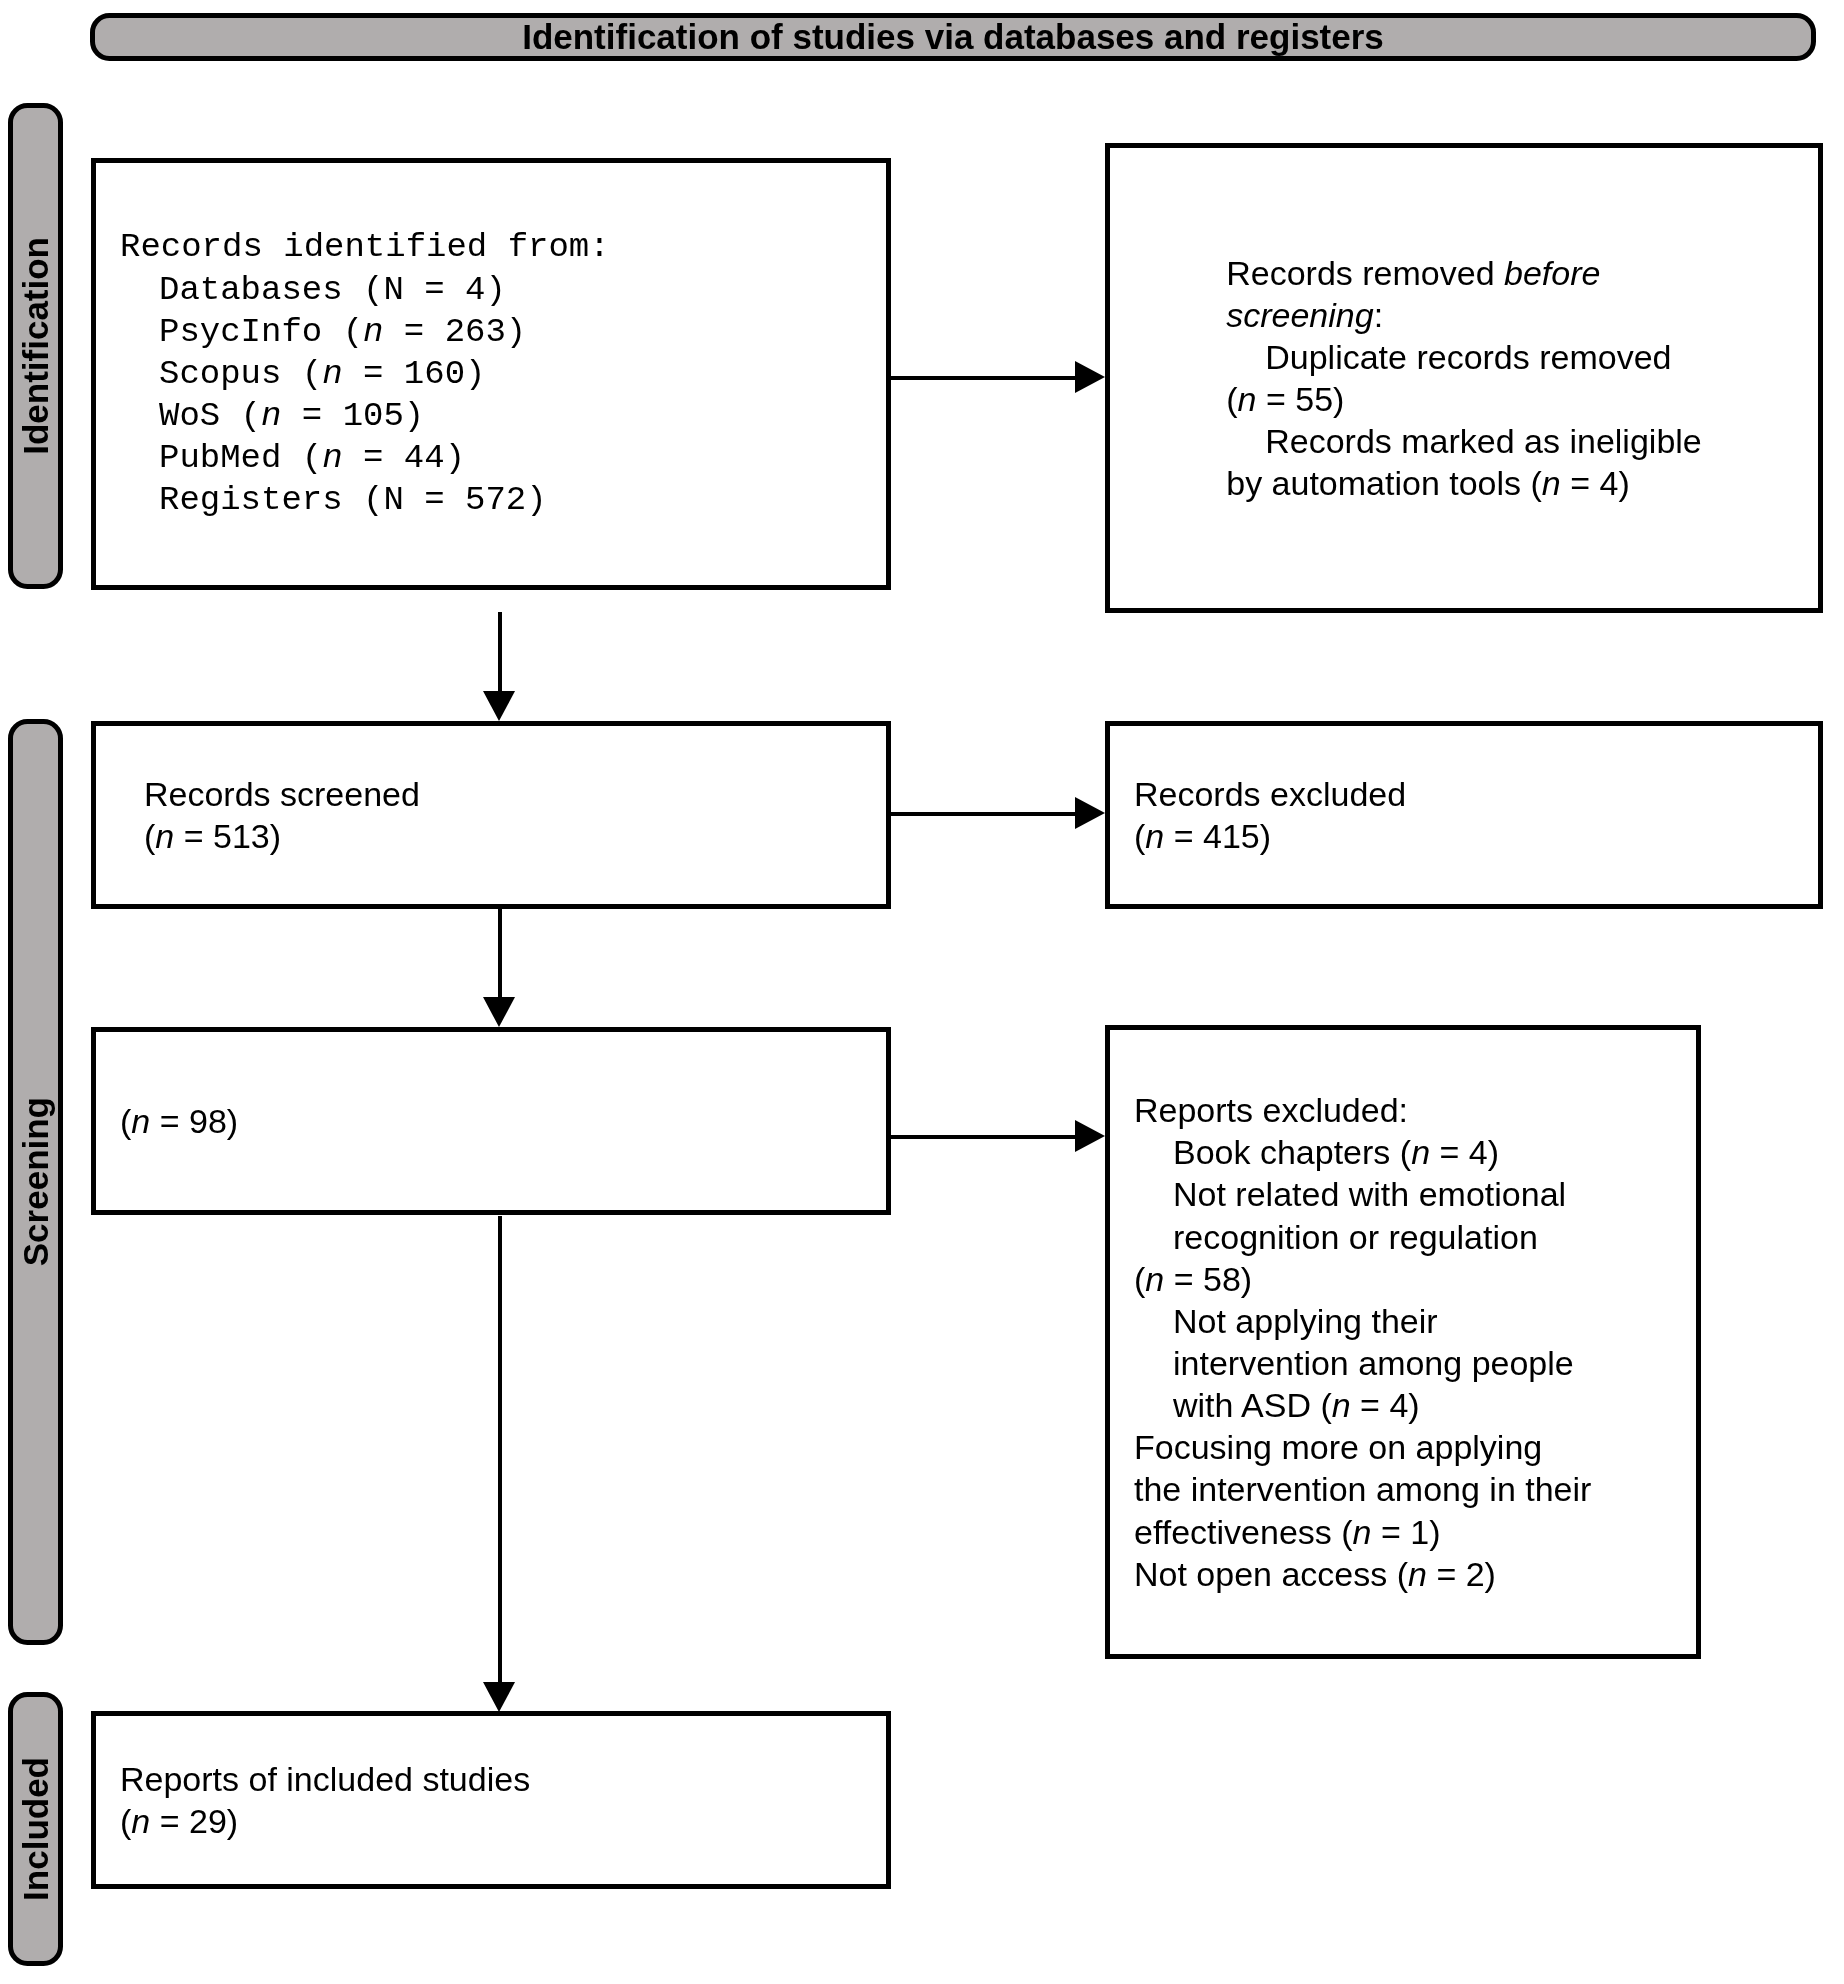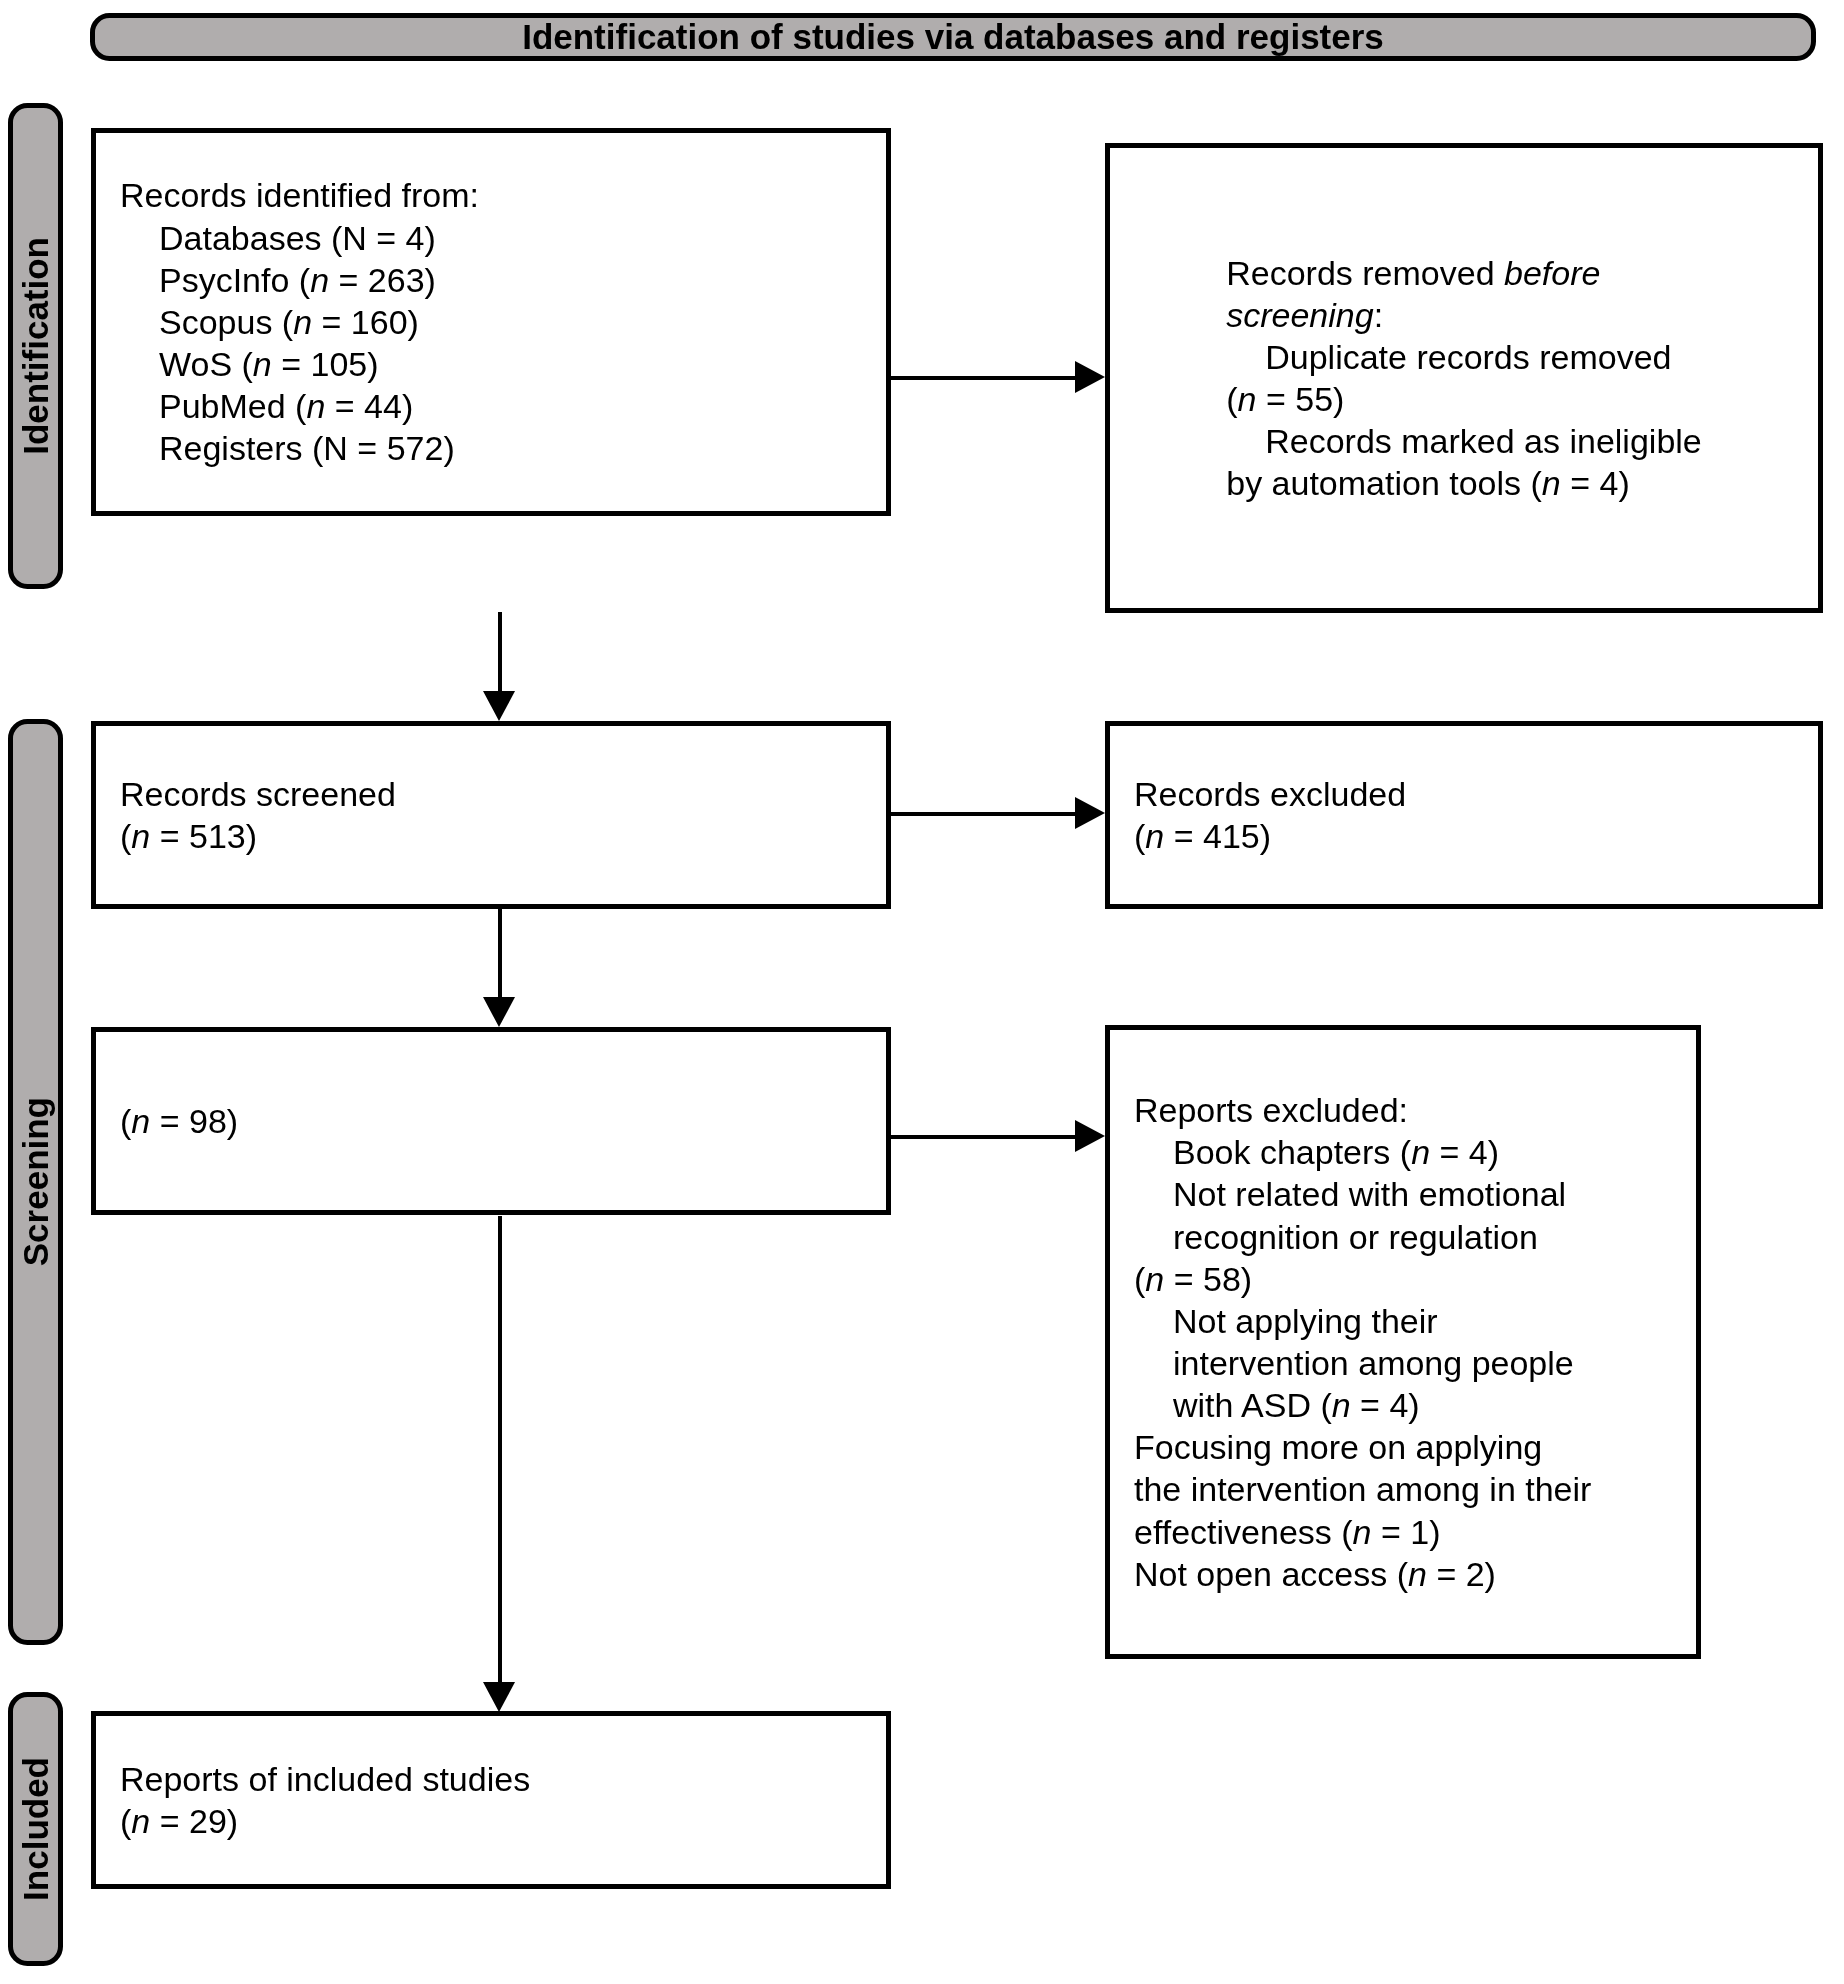--- a/index.html
+++ b/index.html
@@ -138,21 +138,21 @@
   </div>
 
   <div class="stage-band" style="left:8px; top:719px; width:55px; height:926px;">
     <span class="stage-label">Screening</span>
   </div>
 
   <div class="stage-band" style="left:8px; top:1692px; width:55px; height:274px;">
     <span class="stage-label">Included</span>
   </div>
 
-  <div class="box" style="left:91px; top:128px; width:800px; height:388px;">
+  <div class="box" style="left:91px; top:158px; width:800px; height:432px;font-family:Liberation Mono, monospace;">
     <div class="box-inner">
       <div class="box-line">Records identified from:</div>
       <div class="box-line indent"><span>Databases (N = 4)</span></div>
       <div class="box-line indent"><span>PsycInfo (<i>n</i> = 263)</span></div>
       <div class="box-line indent"><span>Scopus (<i>n</i> = 160)</span></div>
       <div class="box-line indent"><span>WoS (<i>n</i> = 105)</span></div>
       <div class="box-line indent"><span>PubMed (<i>n</i> = 44)</span></div>
       <div class="box-line indent"><span>Registers (N = 572)</span></div>
     </div>
   </div>
@@ -171,21 +171,21 @@
       <div class="box-line indent"><span>Records marked as ineligible</span></div>
       <div class="box-line"><span>by automation tools (<i>n</i> = 4)</span></div>
     </div>
   </div>
 
   <div class="arrow-v" style="left:500px; top:612px; height:109px;">
     <div class="shaft" style="height:79px;"></div>
     <div class="head" style="top:79px;"></div>
   </div>
 
-  <div class="box" style="left:91px; top:721px; width:800px; height:188px;">
+  <div class="box" style="left:91px; top:721px; width:800px; height:188px;padding-left:24px;">
     <div class="box-inner">
       <div class="box-line">Records screened</div>
       <div class="box-line"><span>(<i>n</i> = 513)</span></div>
     </div>
   </div>
 
   <div class="arrow-h" style="left:891px; top:814px; width:214px;">
     <div class="shaft" style="width:184px;"></div>
     <div class="head" style="left:184px;"></div>
   </div>

